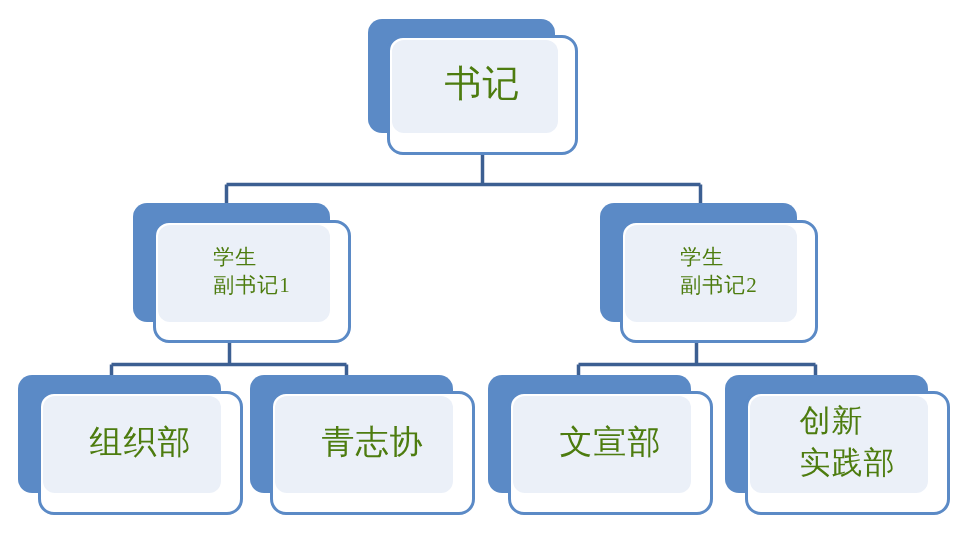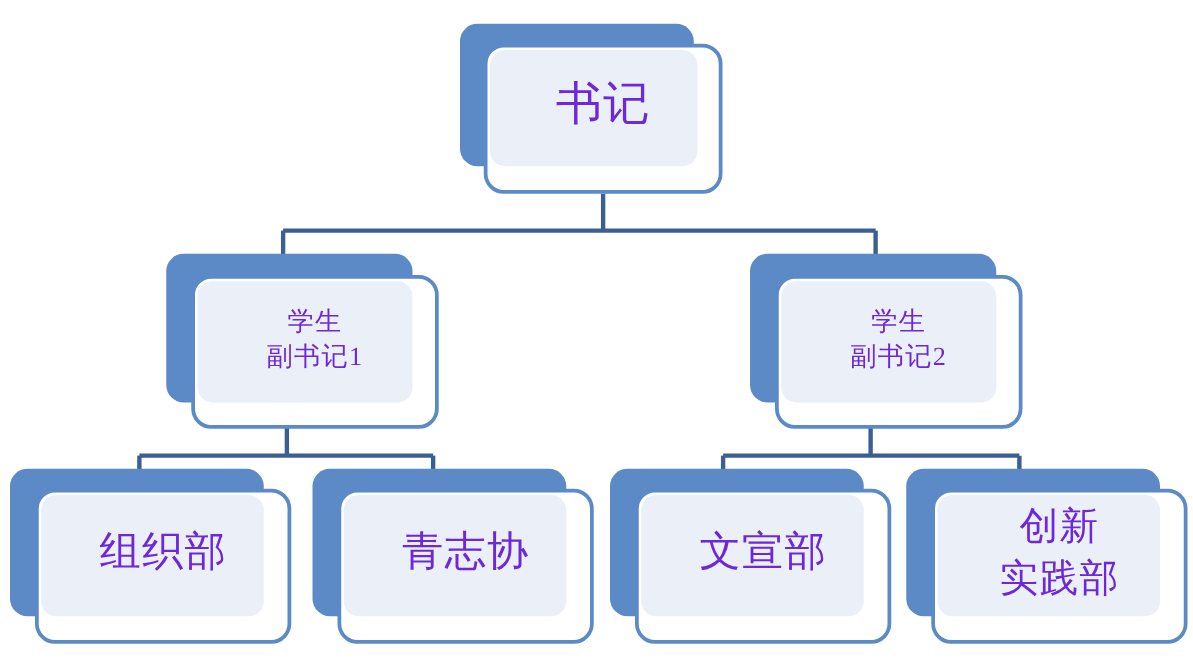--- a/index.html
+++ b/index.html
@@ -55,25 +55,25 @@
   .node .label {
     position: absolute;
     left: 0;
     top: 0;
     width: 100%;
     height: 100%;
     display: flex;
     flex-direction: column;
     align-items: center;
     justify-content: center;
-    color: #6d28d9;
+    color: #4d7c0f;
     font-family: "Liberation Serif", "DejaVu Serif", serif;
     line-height: 1.35;
     white-space: pre;
-    text-align: center;
+    text-align: left;
     letter-spacing: 1px;
   }
 
   
   .lvl1 .label { font-size: 37px; }
   .lvl2 .label { font-size: 21px; }
   .lvl3 .label { font-size: 33px; }
 </style>
 </head>
 <body>
@@ -116,21 +116,21 @@
   </div>
 
   <div class="node lvl2" style="left:600px; top:203px; width:225px; height:140px;">
     <div class="back" style="width:197px; height:119px;"></div>
     <div class="front" style="left:20px; top:17px; width:198px; height:123px;"></div>
     <div class="panel" style="left:25px; top:22px; width:172px; height:97px;"></div>
     <div class="label" style="left:20px; top:17px; width:198px; height:102px;">学生
 副书记2</div>
   </div>
 
-  <div class="node lvl3" style="left:8px; top:375px; width:232px; height:145px;">
+  <div class="node lvl3" style="left:18px; top:375px; width:232px; height:145px;">
     <div class="back" style="width:203px; height:118px;"></div>
     <div class="front" style="left:20px; top:16px; width:205px; height:124px;"></div>
     <div class="panel" style="left:25px; top:21px; width:178px; height:97px;"></div>
     <div class="label" style="left:20px; top:16px; width:205px; height:102px;">组织部</div>
   </div>
 
   <div class="node lvl3" style="left:250px; top:375px; width:232px; height:145px;">
     <div class="back" style="width:203px; height:118px;"></div>
     <div class="front" style="left:20px; top:16px; width:205px; height:124px;"></div>
     <div class="panel" style="left:25px; top:21px; width:178px; height:97px;"></div>

